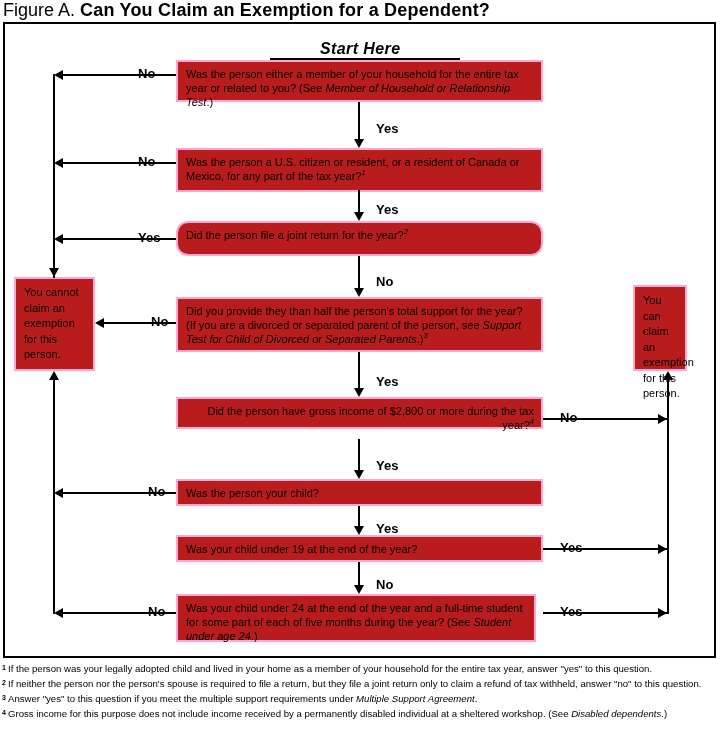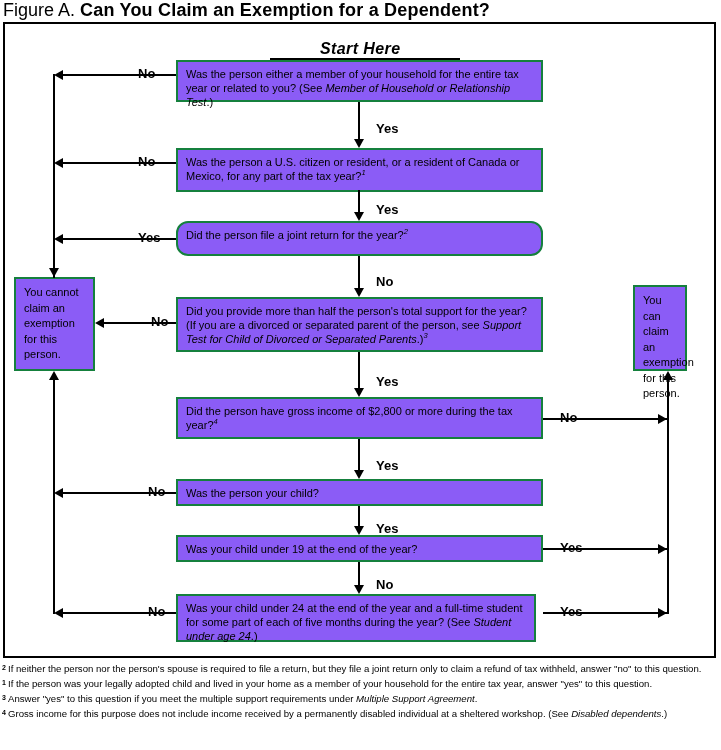--- a/index.html
+++ b/index.html
@@ -35,22 +35,22 @@
     top: 22px;
     width: 713px;
     height: 636px;
     border: 2px solid #000;
     box-sizing: border-box;
   }
 
   
   .node {
     position: absolute;
-    border: 2px solid #15803d;
-    background: #8b5cf6;
+    border: 2px solid #f9a8d4;
+    background: #b91c1c;
     box-sizing: border-box;
     font-size: 11px;
     line-height: 14px;
   }
   .node .txt {
     display: block;
     padding: 5px 7px 4px 8px;
   }
   .term .txt {
     padding: 6px 6px 4px 8px;
@@ -161,24 +161,24 @@
 
 <div class="node" style="left:176px; top:148px; width:367px; height:44px;">
   <span class="txt"><span>Was the person a U.S. citizen or resident, or a resident of Canada or Mexico, for any part of the tax year?</span><sup>1</sup></span>
 </div>
 
 <div class="node" style="left:176px; top:221px; width:367px; height:35px;border-radius:12px;">
   <span class="txt"><span>Did the person file a joint return for the year?</span><sup>2</sup></span>
 </div>
 
 <div class="node" style="left:176px; top:297px; width:367px; height:55px;">
-  <span class="txt"><span>Did you provide more than half the person's total support for the year? (If you are a divorced or separated parent of the person, see </span><i>Support Test for Child of Divorced or Separated Parents</i><span>.)</span><sup>3</sup></span>
-</div>
-
-<div class="node" style="left:176px; top:397px; width:367px; height:42px;">
+  <span class="txt"><span>Did you provide they than half the person's total support for the year? (If you are a divorced or separated parent of the person, see </span><i>Support Test for Child of Divorced or Separated Parents</i><span>.)</span><sup>3</sup></span>
+</div>
+
+<div class="node" style="left:176px; top:397px; width:367px; height:32px;text-align:right;">
   <span class="txt"><span>Did the person have gross income of $2,800 or more during the tax year?</span><sup>4</sup></span>
 </div>
 
 <div class="node" style="left:176px; top:479px; width:367px; height:27px;">
   <span class="txt"><span>Was the person your child?</span></span>
 </div>
 
 <div class="node" style="left:176px; top:535px; width:367px; height:27px;">
   <span class="txt"><span>Was your child under 19 at the end of the year?</span></span>
 </div>
@@ -265,28 +265,28 @@
 <div class="vline" style="left:358px; top:506px; height:20px;"></div>
 <div class="arrow down" style="left:354px; top:526px;"></div>
 <div class="elabel" style="left:376px; top:513px;">Yes</div>
 
 <div class="vline" style="left:358px; top:562px; height:23px;"></div>
 <div class="arrow down" style="left:354px; top:585px;"></div>
 <div class="elabel" style="left:376px; top:569px;">No</div>
 
 <div class="footnotes">
   <div class="fn">
+    <span class="mark">1</span>
+    <span><span>If the person was your legally adopted child and lived in your home as a member of your household for the entire tax year, answer "yes" to this question.</span></span>
+  </div>
+  <div class="fn">
     <span class="mark">2</span>
     <span><span>If neither the person nor the person's spouse is required to file a return, but they file a joint return only to claim a refund of tax withheld, answer "no" to this question.</span></span>
   </div>
   <div class="fn">
-    <span class="mark">1</span>
-    <span><span>If the person was your legally adopted child and lived in your home as a member of your household for the entire tax year, answer "yes" to this question.</span></span>
-  </div>
-  <div class="fn">
     <span class="mark">3</span>
     <span><span>Answer "yes" to this question if you meet the multiple support requirements under </span><i>Multiple Support Agreement</i><span>.</span></span>
   </div>
   <div class="fn">
     <span class="mark">4</span>
     <span><span>Gross income for this purpose does not include income received by a permanently disabled individual at a sheltered workshop. (See </span><i>Disabled dependents</i><span>.)</span></span>
   </div>
 </div>
 
 </body></html>

